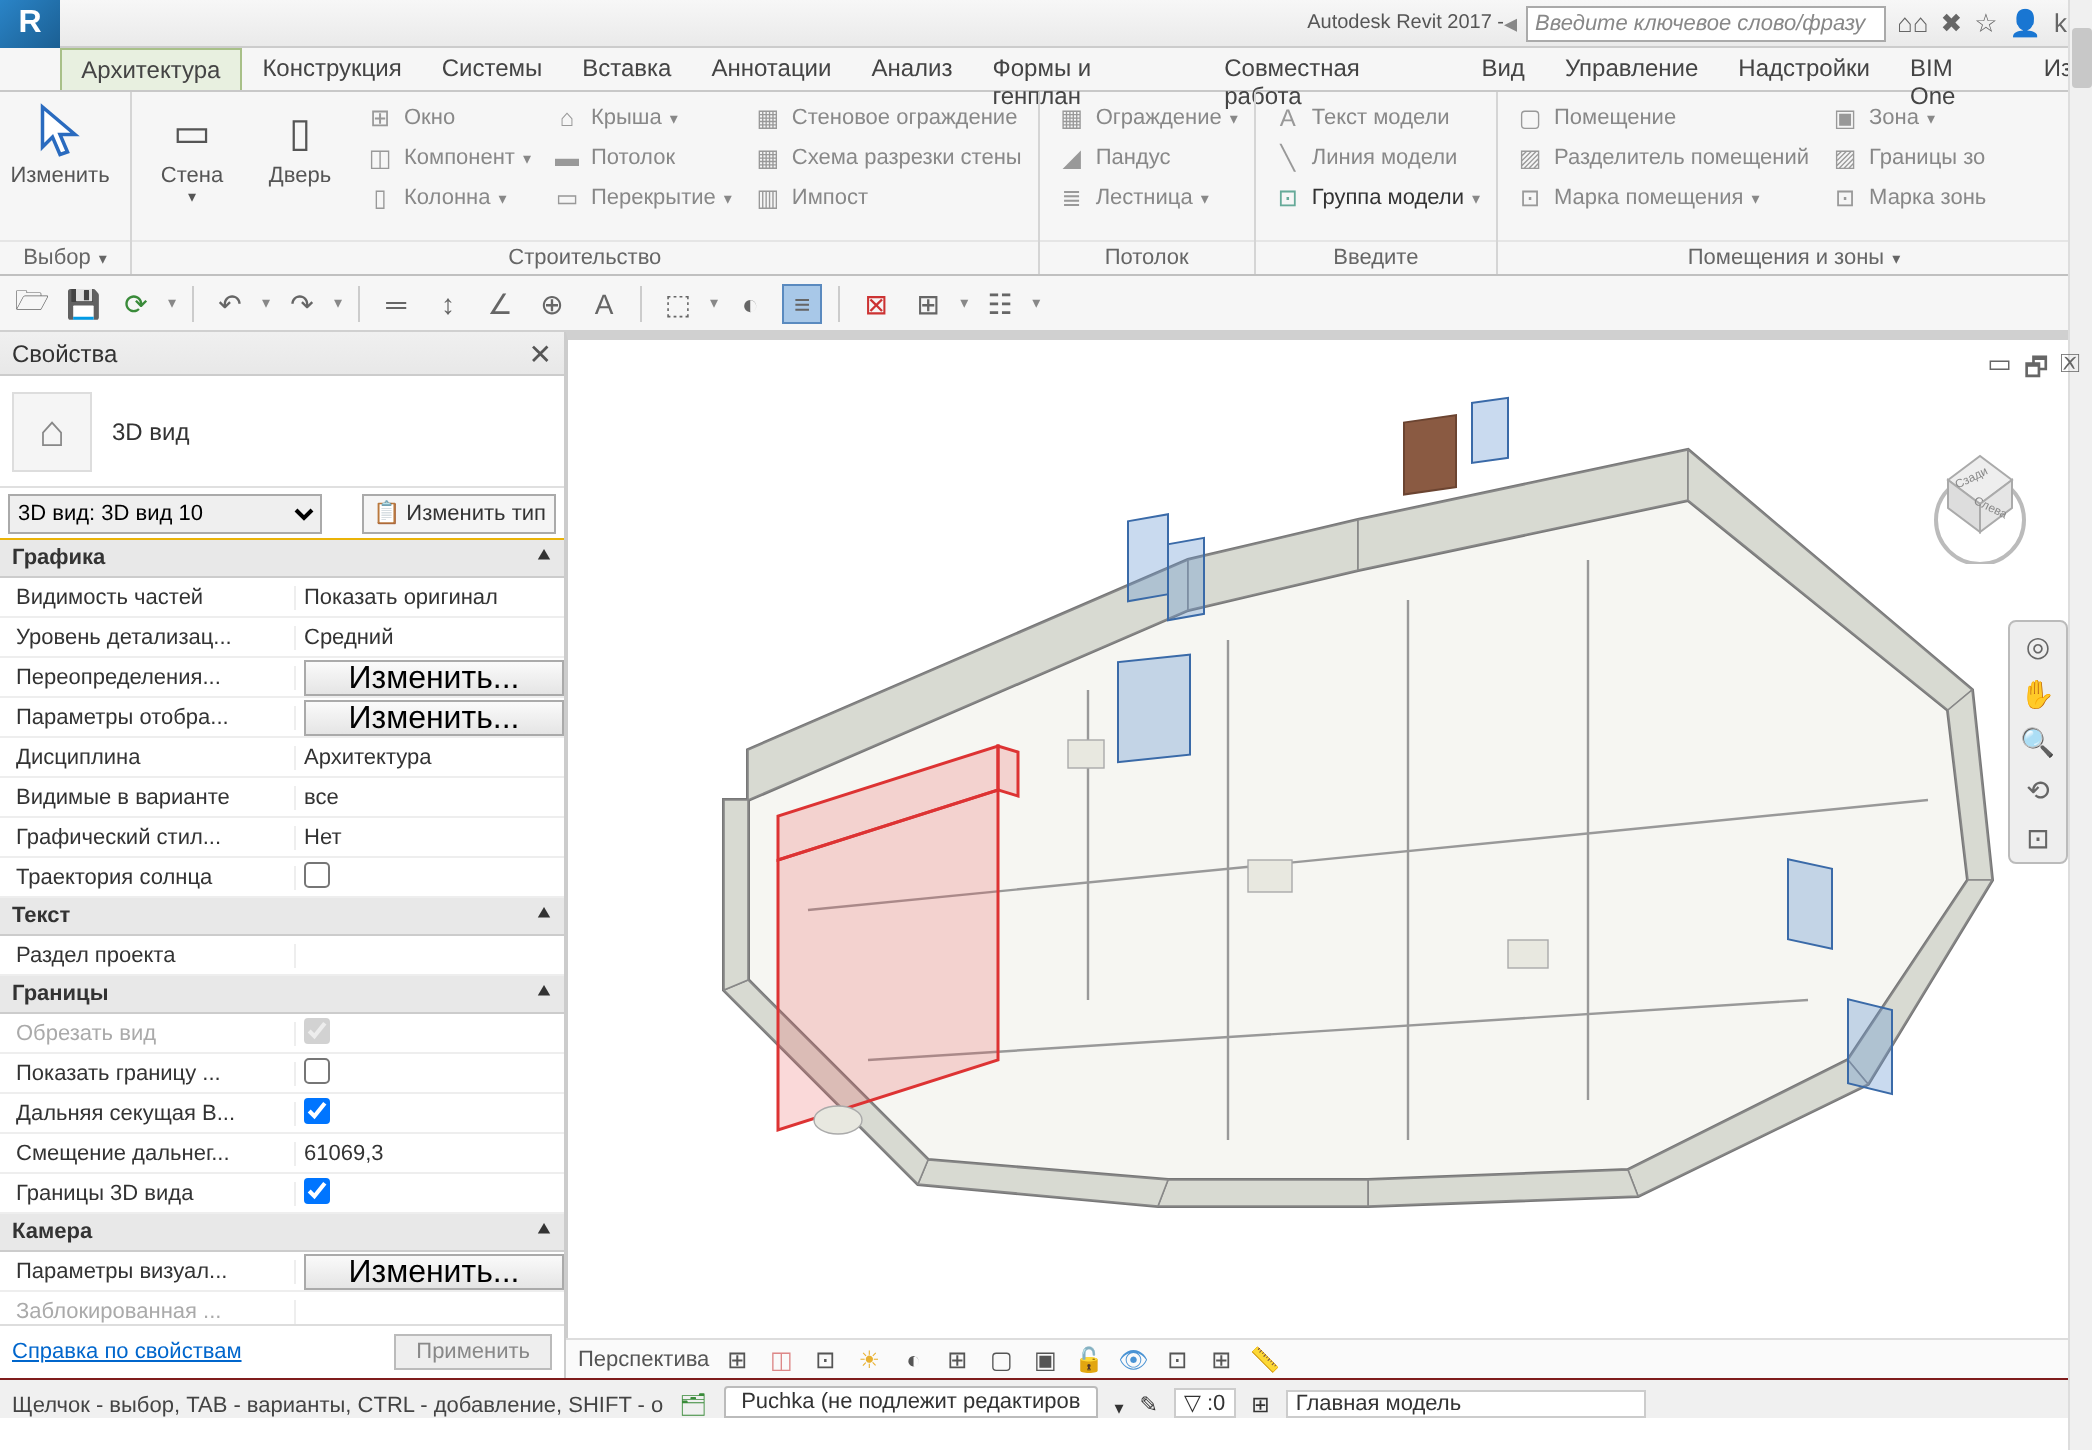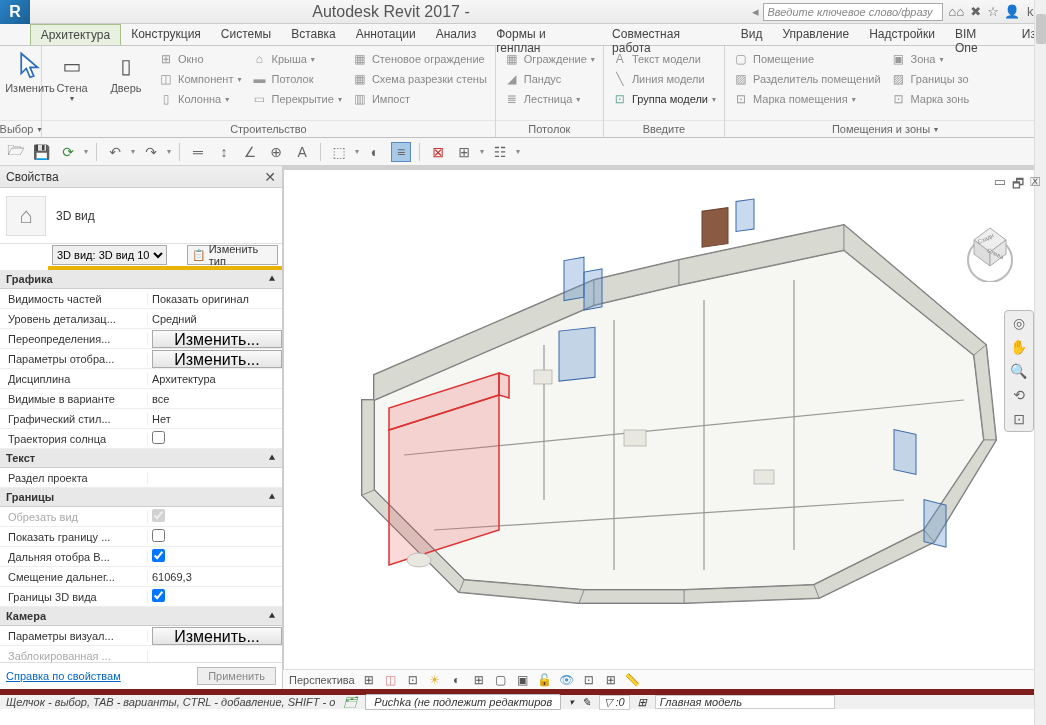--- a/index.html
+++ b/index.html
@@ -1,21 +1,21 @@
 <!DOCTYPE html>
 <html><head>
 <meta charset="utf-8">
 <style>
 * { box-sizing: border-box; margin: 0; padding: 0; font-family: "Segoe UI", Tahoma, sans-serif; }
 body { background: #fff; overflow: hidden; width: 1046px; height: 725px; position: relative; font-size: 12px; color: #333; }
 
 
 .titlebar { height: 24px; background: linear-gradient(#f7f7f7,#eaeaea); display: flex; align-items: center; border-bottom: 1px solid #ccc; }
 .app-icon { width: 30px; height: 24px; background: linear-gradient(135deg,#2a84c7,#1b5f93); display: flex; align-items: center; justify-content: center; color: #fff; font-weight: bold; font-size: 16px; }
-.titlebar-title { flex: 1; text-align: center; color: #555; font-size: 16px; }
+.titlebar-title { flex: 1; text-align: right; color: #555; font-size: 10px; }
 .titlebar-search { width: 180px; height: 18px; border: 1px solid #aaa; background: #fff; font-style: italic; color: #888; padding: 0 4px; font-size: 11px; line-height: 16px; }
 .titlebar-icons { display: flex; gap: 6px; padding: 0 6px; color: #666; }
 .titlebar-icons span { font-size: 13px; }
 
 
 .ribbon-tabs { height: 22px; display: flex; background: #f6f6f6; border-bottom: 1px solid #c8c8c8; font-size: 12px; }
 .ribbon-tab { padding: 3px 10px; color: #444; cursor: pointer; }
 .ribbon-tab.active { background: #e8f0e0; border: 1px solid #a8c088; border-bottom: none; }
 
 
@@ -36,21 +36,21 @@
 .qa-sep { width: 1px; height: 18px; background: #ccc; margin: 0 2px; }
 .qa-active { background: #a8c8e8; border: 1px solid #5a8abf; }
 
 
 .main { display: flex; height: 523px; }
 .props-panel { width: 283px; background: #fff; border-right: 1px solid #ccc; display: flex; flex-direction: column; }
 .props-header { height: 22px; background: linear-gradient(#f0f0f0,#e8e8e8); border-bottom: 1px solid #ccc; display: flex; align-items: center; padding: 0 6px; font-size: 12px; justify-content: space-between; }
 .close-x { cursor: pointer; font-size: 14px; color: #555; }
 .type-selector { height: 56px; display: flex; align-items: center; padding: 6px; gap: 10px; border-bottom: 1px solid #e0e0e0; }
 .type-icon { width: 40px; height: 40px; background: #f5f5f5; border: 1px solid #ddd; display: flex; align-items: center; justify-content: center; font-size: 22px; color: #888; }
-.type-row { height: 26px; display: flex; align-items: center; padding: 0 4px; gap: 20px; border-bottom: 4px solid #eab308; margin-left: 48px; }
+.type-row { height: 26px; display: flex; align-items: center; padding: 0 4px; gap: 20px; border-bottom: 1px solid #eab308; }
 .type-row select { flex: 1; height: 20px; font-size: 11px; border: 1px solid #aaa; }
 .edit-type-btn { height: 20px; font-size: 11px; background: #f5f5f5; border: 1px solid #aaa; padding: 0 4px; cursor: pointer; display: flex; align-items: center; gap: 3px; }
 
 .prop-grid { flex: 1; overflow-y: auto; font-size: 11px; }
 .prop-group-header { background: #e8e8e8; font-weight: bold; padding: 3px 6px; border-bottom: 1px solid #ccc; display: flex; justify-content: space-between; }
 .prop-row { display: flex; border-bottom: 1px solid #eee; height: 20px; align-items: center; }
 .prop-label { width: 148px; padding-left: 8px; white-space: nowrap; overflow: hidden; text-overflow: ellipsis; border-right: 1px solid #eee; }
 .prop-value { flex: 1; padding-left: 4px; }
 .prop-value button { width: 100%; height: 18px; font-size: 16px; background: linear-gradient(#fafafa,#e5e5e5); border: 1px solid #aaa; cursor: pointer; }
 .prop-value input[type=checkbox] { }
@@ -67,21 +67,21 @@
 .viewcube { position: absolute; top: 36px; right: 18px; width: 76px; height: 76px; z-index: 5; }
 .navbar { position: absolute; top: 140px; right: 12px; width: 30px; background: rgba(235,235,235,0.85); border: 1px solid #bbb; border-radius: 4px; padding: 4px 0; z-index: 5; display: flex; flex-direction: column; align-items: center; gap: 8px; }
 .navbar span { font-size: 14px; color: #666; }
 
 .model-svg { position: absolute; top: 0; left: 0; }
 
 .view-status { height: 20px; display: flex; align-items: center; padding: 0 6px; gap: 6px; font-size: 11px; color: #555; border-top: 1px solid #ddd; background: #fafafa; }
 .vs-ico { width: 16px; height: 16px; display: inline-flex; align-items: center; justify-content: center; font-size: 12px; }
 
 
-.statusbar { height: 20px; background: #f0f0f0; border-top: 6px solid #7f1d1d; display: flex; align-items: center; font-size: 11px; padding: 0 6px; gap: 8px; font-style: italic; }
+.statusbar { height: 20px; background: #f0f0f0; border-top: 1px solid #7f1d1d; display: flex; align-items: flex-end; font-size: 11px; padding: 0 6px; gap: 8px; }
 .status-text { flex: 0 0 auto; white-space: nowrap; overflow: hidden; text-overflow: ellipsis; color: #444; max-width: 360px; }
 .status-tab { background: #fff; border: 1px solid #bbb; padding: 1px 8px; border-radius: 2px 2px 0 0; }
 .status-field { display: flex; align-items: center; gap: 3px; border: 1px solid #ccc; padding: 0 4px; background: #fff; }
 
 
 .right-scroll { position: absolute; top: 0; right: 0; width: 12px; height: 100%; background: #f0f0f0; border-left: 1px solid #ddd; }
 .right-scroll .thumb { position: absolute; top: 14px; width: 10px; left: 1px; height: 30px; background: #c8c8c8; border-radius: 2px; }
 </style>
 </head>
 <body>
@@ -111,21 +111,21 @@
   <div class="ribbon-tab">Формы и генплан</div>
   <div class="ribbon-tab">Совместная работа</div>
   <div class="ribbon-tab">Вид</div>
   <div class="ribbon-tab">Управление</div>
   <div class="ribbon-tab">Надстройки</div>
   <div class="ribbon-tab">BIM One</div>
   <div class="ribbon-tab">Из</div>
 </div>
 
 <div class="ribbon">
-  <div class="ribbon-group" style="width:42px">
+  <div class="ribbon-group" style="width:66px">
     <div class="ribbon-group-buttons">
       <div class="big-btn">
         <span class="ico">
           <svg width="26" height="30" viewBox="0 0 20 24">
               <path d="M3 2 L3 18 L7 14 L10 21 L13 20 L10 13 L16 13 Z" fill="#fff" stroke="#2a6bbf" stroke-width="1.4"></path>
             </svg>
         </span>
         <span>Изменить</span>
       </div>
     </div>
@@ -378,21 +378,21 @@
         </div>
         <div class="prop-row prop-disabled">
           <div class="prop-label">Обрезать вид</div>
           <div class="prop-value"><input type="checkbox" disabled="" checked="" style=""></div>
         </div>
         <div class="prop-row">
           <div class="prop-label">Показать границу ...</div>
           <div class="prop-value"><input type="checkbox" style=""></div>
         </div>
         <div class="prop-row">
-          <div class="prop-label">Дальняя отобра В...</div>
+          <div class="prop-label">Дальняя секущая В...</div>
           <div class="prop-value"><input type="checkbox" checked="" style=""></div>
         </div>
         <div class="prop-row">
           <div class="prop-label">Смещение дальнег...</div>
           <div class="prop-value">61069,3</div>
         </div>
         <div class="prop-row">
           <div class="prop-label">Границы 3D вида</div>
           <div class="prop-value"><input type="checkbox" checked="" style=""></div>
         </div>

